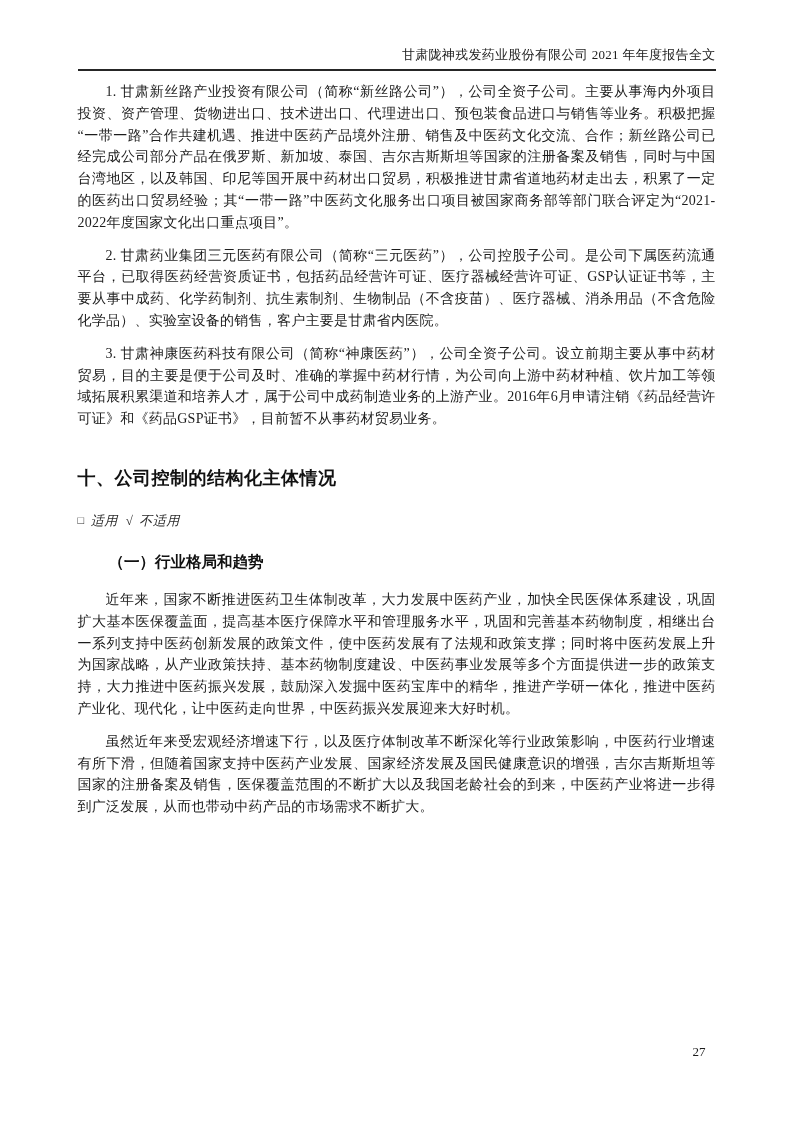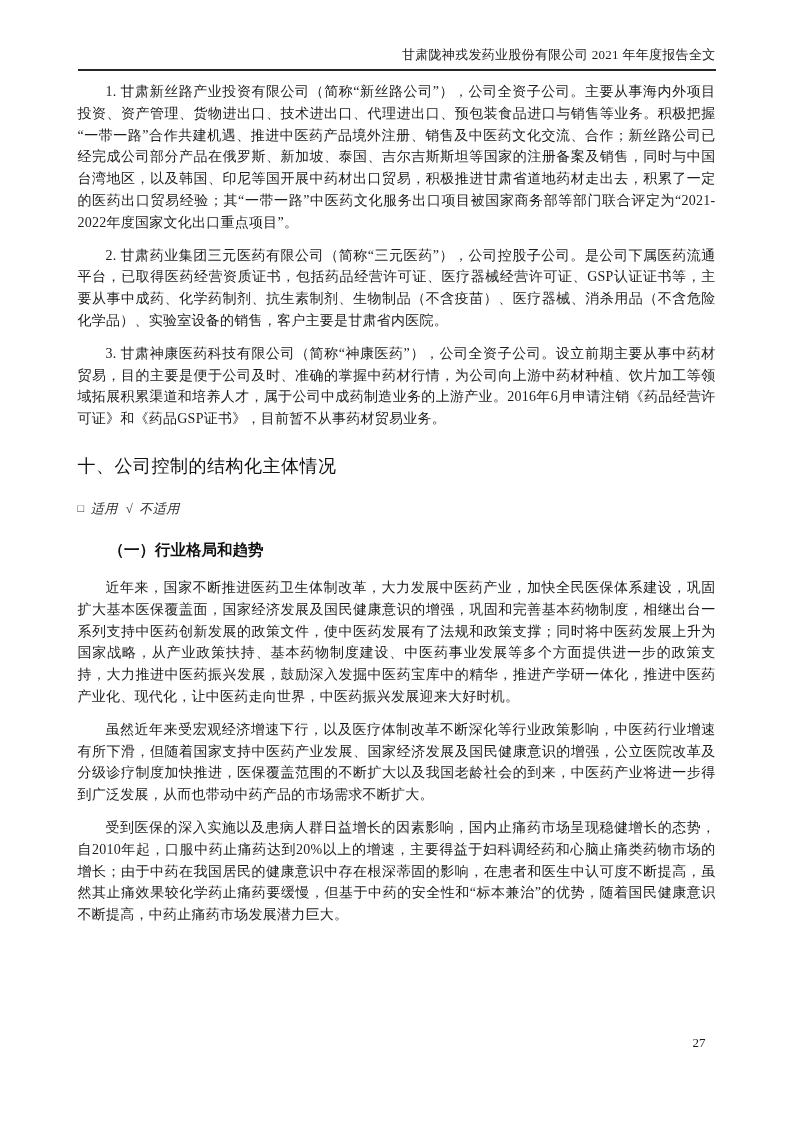--- a/index.html
+++ b/index.html
@@ -37,24 +37,24 @@
     line-height: 21.8px;
     text-align: justify;
     text-justify: inter-character;
     text-indent: 2em;
     letter-spacing: 0.25px;
     margin: 0 0 11px 0;
     color: #1c1c1c;
   }
   .section-heading {
     font-family: "Liberation Sans", "DejaVu Sans", sans-serif;
-    font-weight: normal;
+    font-weight: bold;
     font-size: 18px;
     letter-spacing: 0.5px;
-    margin: 24px 0 0 0;
+    margin: 36px 0 0 0;
     color: #111;
   }
   .applicability-line {
     font-size: 13px;
     color: #2c2c2c;
     margin: 22px 0 0 0;
     letter-spacing: 0.5px;
   }
   .applicability-line .glyph {
     display: inline-block;
@@ -76,21 +76,21 @@
     margin: 22px 0 14px 0;
     text-indent: 2em;
     color: #111;
   }
   .gap-before-paras {
     height: 2px;
   }
   .page-footer {
     position: absolute;
     right: 74px;
-    bottom: 71px;
+    bottom: 62px;
     font-size: 13px;
     color: #1c1c1c;
   }
 </style>
 </head>
 <body>
 
 <div class="page">
 
   <div class="page-header">
@@ -109,25 +109,24 @@
 
     <div class="applicability-line">
       <span class="glyph checkbox-glyph">□</span><span class="label">适用</span><span class="glyph">√</span><span class="label">不适用</span>
     </div>
 
 
     <h3 class="sub-heading">（一）行业格局和趋势</h3>
 
     <div class="gap-before-paras"></div>
 
-    <p class="body-para">近年来，国家不断推进医药卫生体制改革，大力发展中医药产业，加快全民医保体系建设，巩固扩大基本医保覆盖面，国家经济发展及国民健康意识的增强，巩固和完善基本药物制度，相继出台一系列支持中医药创新发展的政策文件，使中医药发展有了法规和政策支撑；同时将中医药发展上升为国家战略，从产业政策扶持、基本药物制度建设、中医药事业发展等多个方面提供进一步的政策支持，大力推进中医药振兴发展，鼓励深入发掘中医药宝库中的精华，推进产学研一体化，推进中医药产业化、现代化，让中医药走向世界，中医药振兴发展迎来大好时机。</p>
+    <p class="body-para">近年来，国家不断推进医药卫生体制改革，大力发展中医药产业，加快全民医保体系建设，巩固扩大基本医保覆盖面，提高基本医疗保障水平和管理服务水平，巩固和完善基本药物制度，相继出台一系列支持中医药创新发展的政策文件，使中医药发展有了法规和政策支撑；同时将中医药发展上升为国家战略，从产业政策扶持、基本药物制度建设、中医药事业发展等多个方面提供进一步的政策支持，大力推进中医药振兴发展，鼓励深入发掘中医药宝库中的精华，推进产学研一体化，推进中医药产业化、现代化，让中医药走向世界，中医药振兴发展迎来大好时机。</p>
 
-    <p class="body-para">虽然近年来受宏观经济增速下行，以及医疗体制改革不断深化等行业政策影响，中医药行业增速有所下滑，但随着国家支持中医药产业发展、国家经济发展及国民健康意识的增强，公立医院改革及分级诊疗制度加快推进，医保覆盖范围的不断扩大以及我国老龄社会的到来，中医药产业将进一步得到广泛发展，从而也带动中药产品的市场需求不断扩大。</p>
+    <p class="body-para">虽然近年来受宏观经济增速下行，以及医疗体制改革不断深化等行业政策影响，中医药行业增速有所下滑，但随着国家支持中医药产业发展、国家经济发展及国民健康意识的增强，吉尔吉斯斯坦等国家的注册备案及销售，医保覆盖范围的不断扩大以及我国老龄社会的到来，中医药产业将进一步得到广泛发展，从而也带动中药产品的市场需求不断扩大。</p>
 
-    <p class="body-para">受到医保的深入实施以及患病人群日益增长的因素影响，国内止痛药市场呈现稳健增长的态势，自2010年起，口服中药止痛药达到20%以上的增速，主要得益于妇科调经药和心脑止痛类药物市场的增长；由于中药在我国居民的健康意识中存在根深蒂固的影响，在患者和医生中认可度不断提高，虽然其止痛效果较化学药止痛药要缓慢，但基于中药的安全性和“标本兼治”的优势，随着国民健康意识不断提高，中药止痛药市场发展潜力巨大。</p>
 
 
   </div>
 
   <div class="page-footer">
     <span>27</span>
   </div>
 
 </div>
 

